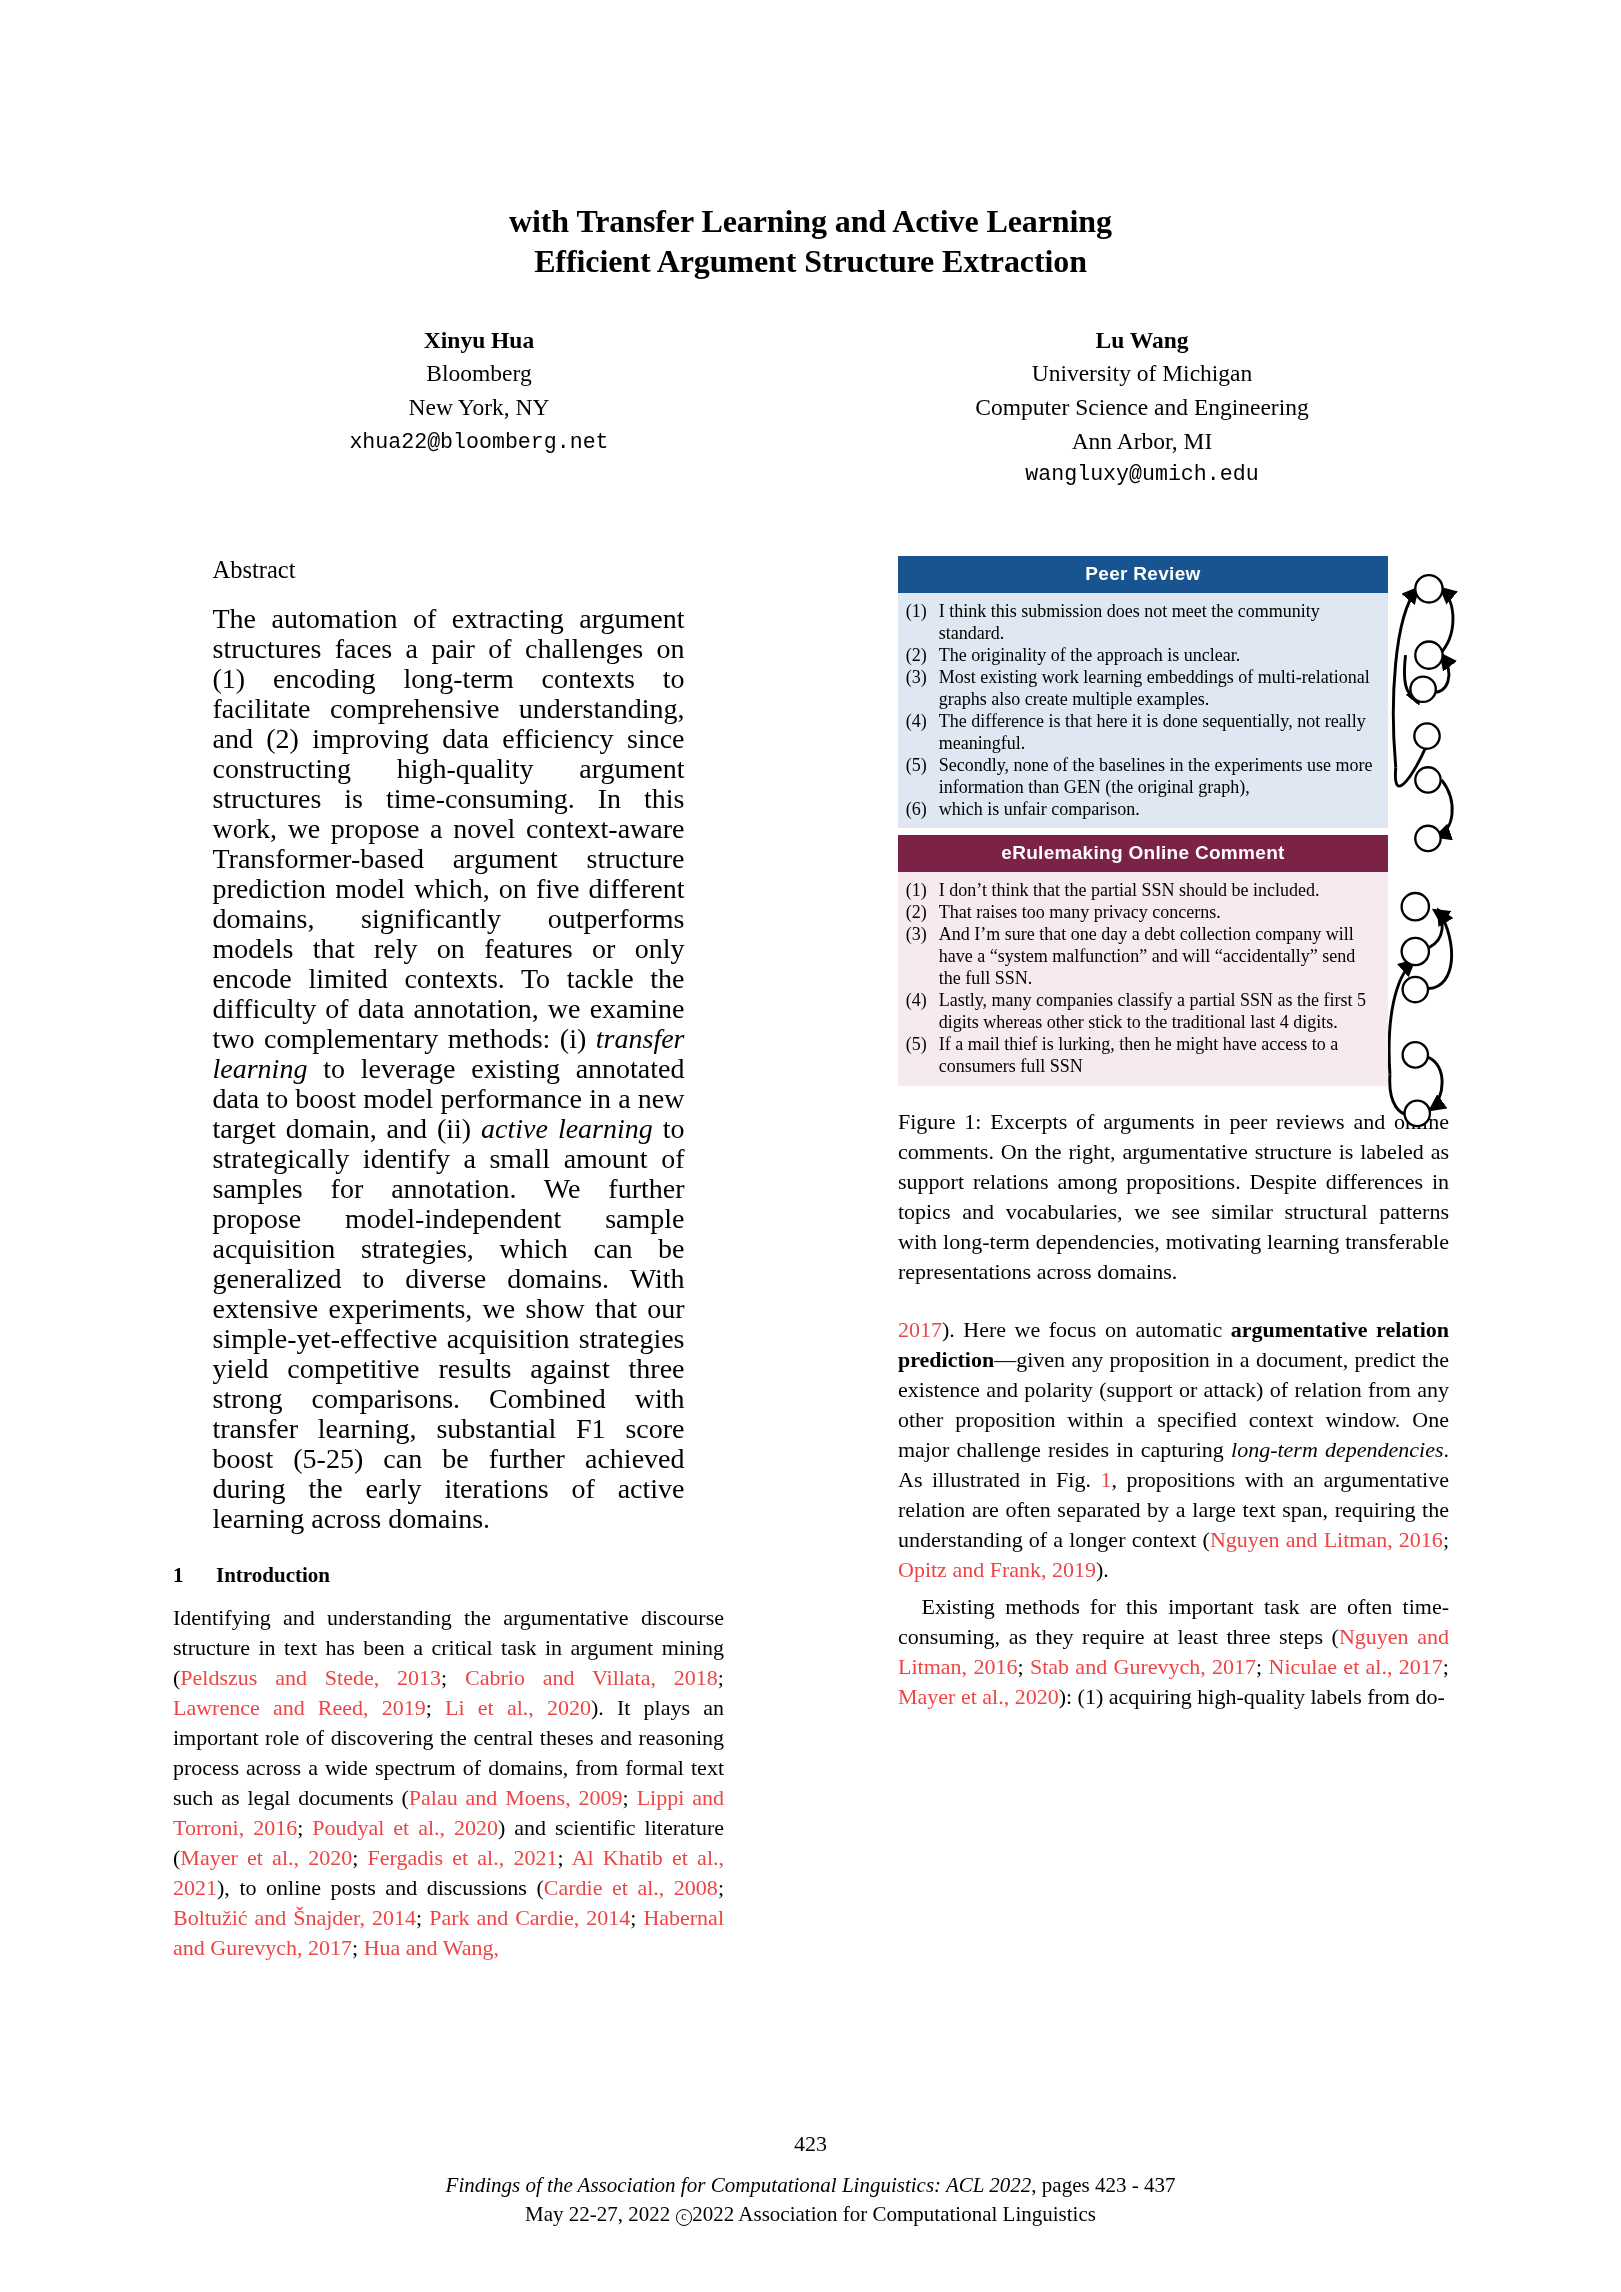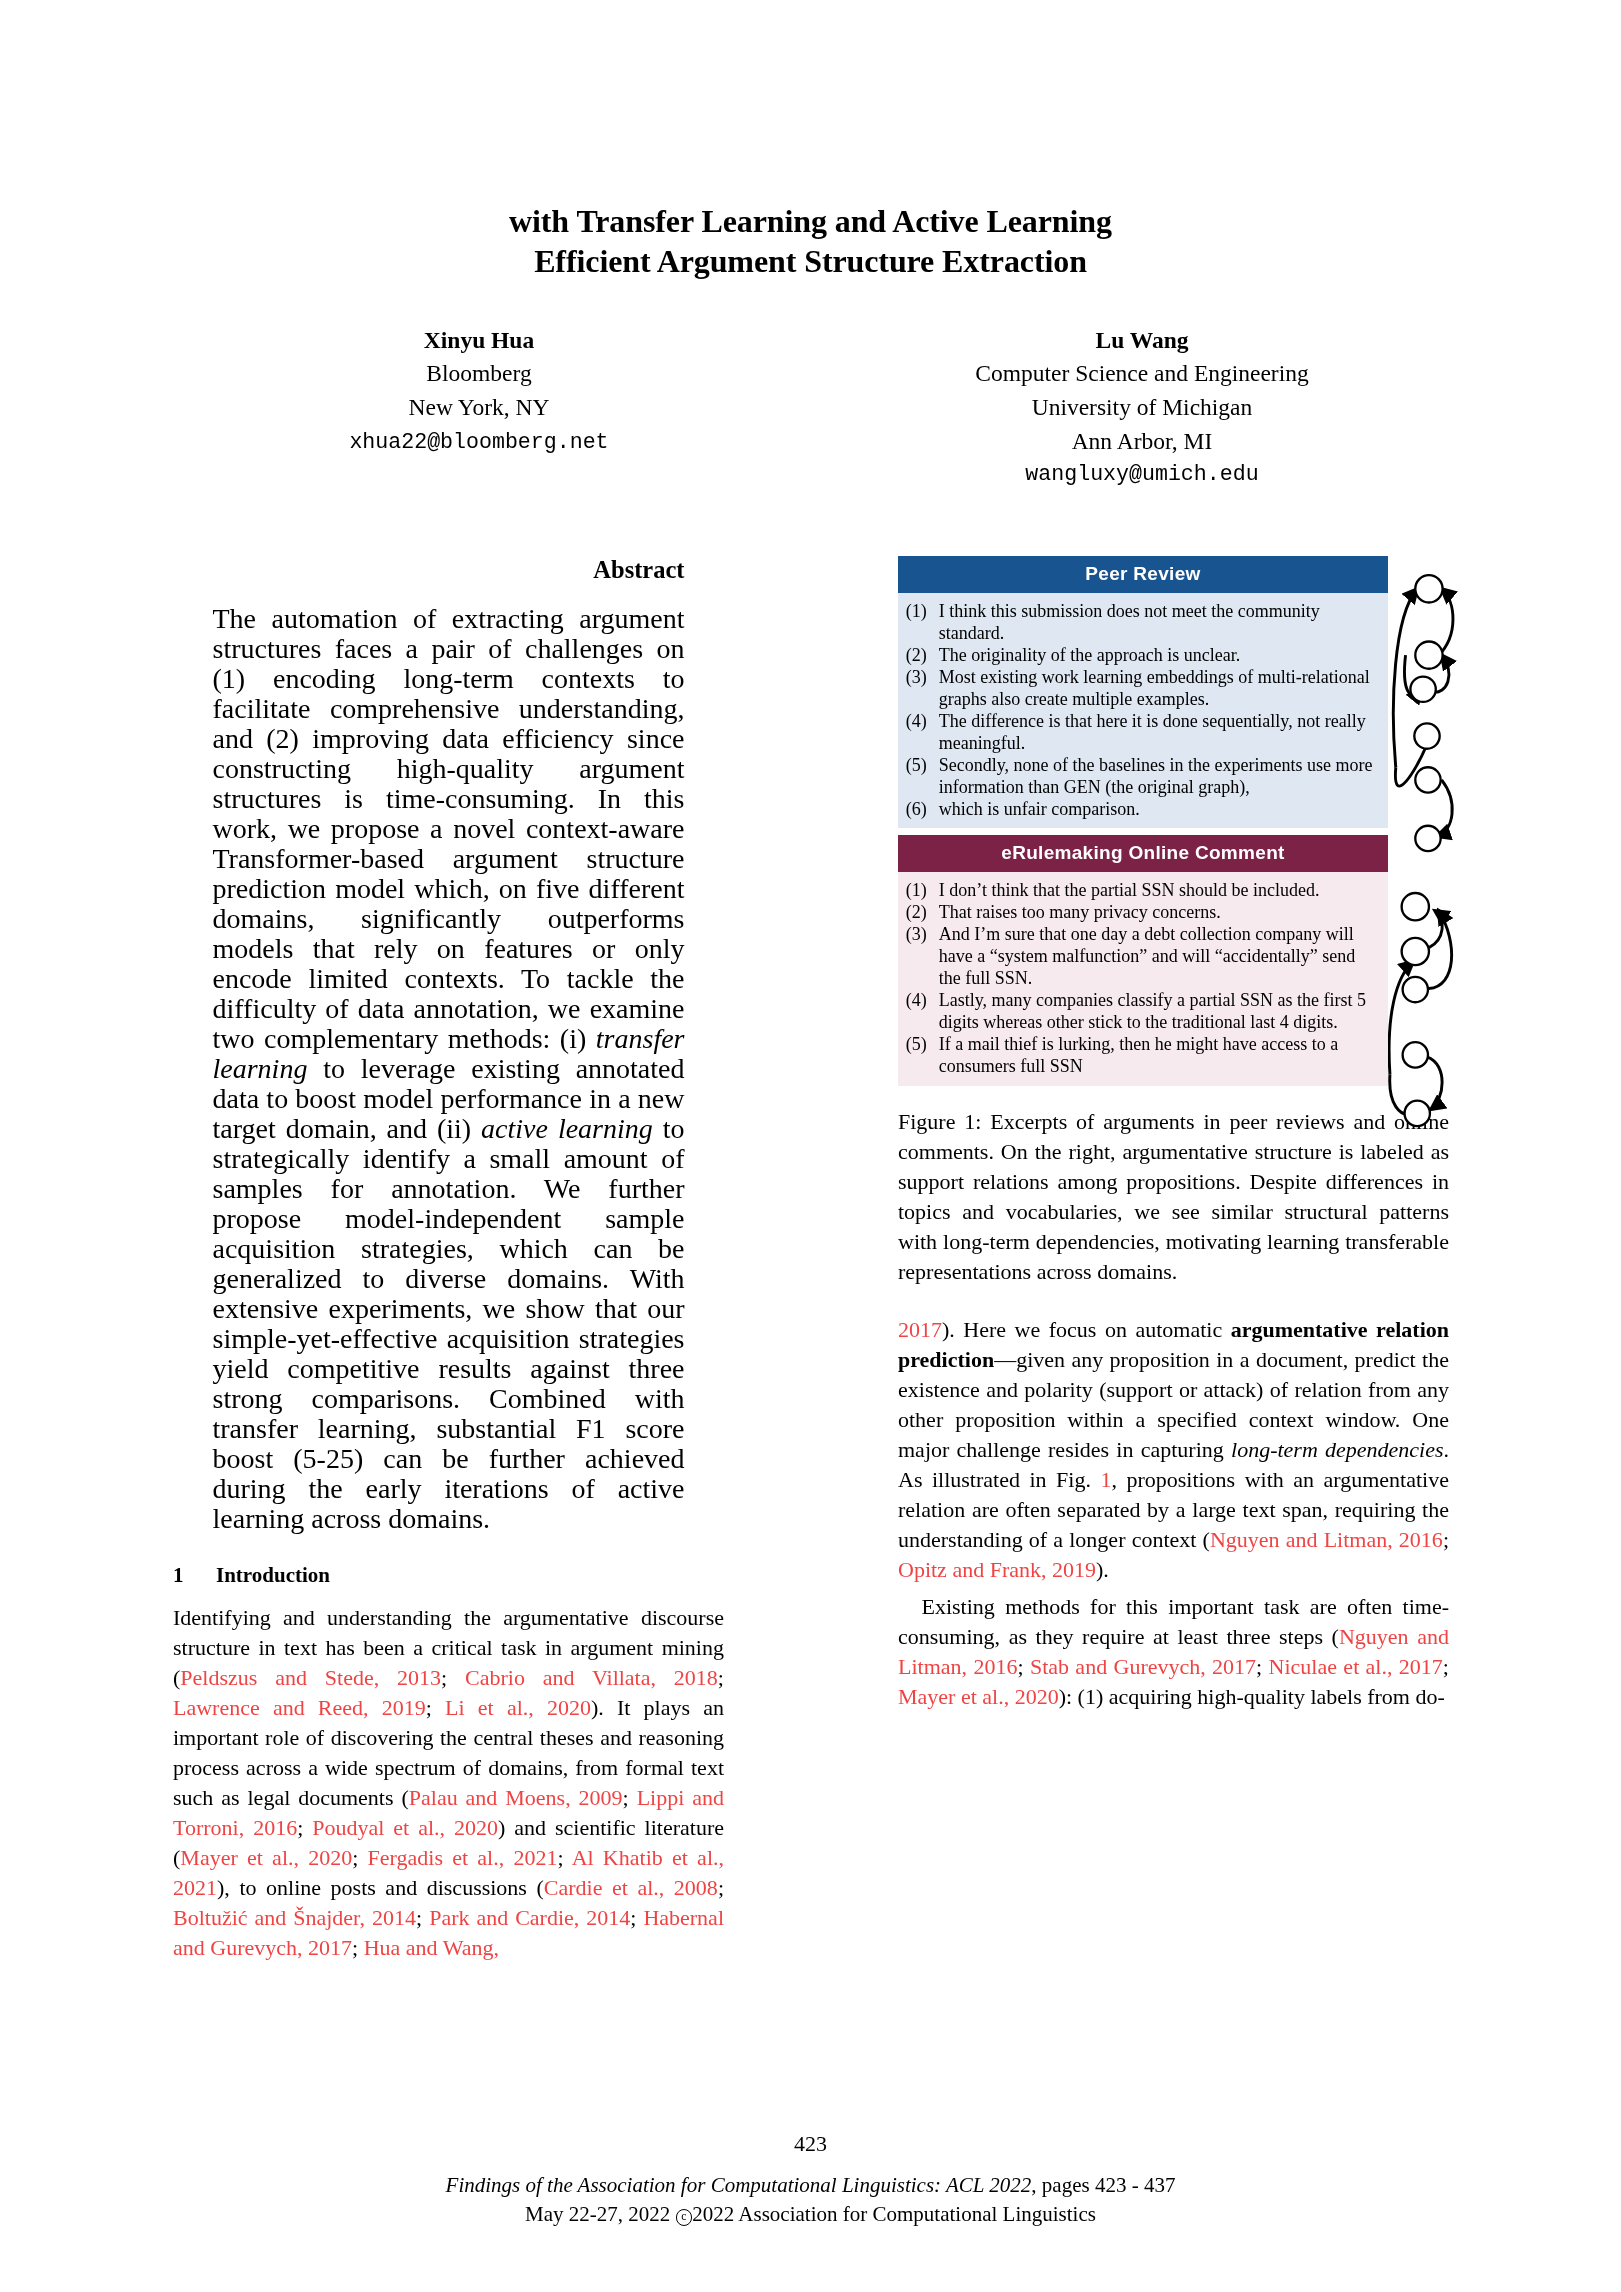--- a/index.html
+++ b/index.html
@@ -27,21 +27,21 @@
   .author .aff{font-size:23.5px;line-height:34px;}
   .author .mail{font-family:"Liberation Mono","DejaVu Sans Mono",monospace;
     font-size:21.6px;line-height:33px;letter-spacing:0px;}
   .col-left .mail{padding-top:2px;}
 
   
   .col{position:absolute;width:551px;}
   .colL{left:173px;top:556px;}
   .colR{left:898px;top:556px;}
 
-  .abs-head{text-align:right;font-weight:bold;font-size:24.5px;margin-bottom:19.6px;}
+  .abs-head{text-align:left;font-weight:normal;font-size:24.5px;margin-bottom:19.6px;}
   p.body{
     font-size:22px;line-height:30px;text-align:justify;
     margin:0 0 0 0;text-justify:inter-word;hyphens:none;
   }
   p.ind{text-indent:23.5px;}
   .abs-body{width:472px;margin:0 auto;}
   .abs-body p{font-size:28px;line-height:30px;}
 
   h2.sec{font-size:21px;font-weight:bold;margin:29px 0 15.7px 0;}
   h2.sec .num{display:inline-block;width:43px;}
@@ -95,22 +95,22 @@
 
   <div class="authors">
     <div class="author col-left">
       <div class="name">Xinyu Hua</div>
       <div class="aff">Bloomberg</div>
       <div class="aff">New York, NY</div>
       <div class="mail">xhua22@bloomberg.net</div>
     </div>
     <div class="author col-right">
       <div class="name">Lu Wang</div>
+      <div class="aff">University of Michigan</div>
       <div class="aff">Computer Science and Engineering</div>
-      <div class="aff">University of Michigan</div>
       <div class="aff">Ann Arbor, MI</div>
       <div class="mail">wangluxy@umich.edu</div>
     </div>
   </div>
 
   <div class="col colL">
     <div class="abs-body">
       <div class="abs-head">Abstract</div>
       <p class="body"><span>The automation of extracting argument structures faces a pair of challenges on (1) encoding long-term contexts to facilitate comprehensive understanding, and (2) improving data efficiency since constructing high-quality argument structures is time-consuming. In this work, we propose a novel context-aware Transformer-based argument structure prediction model which, on five different domains, significantly outperforms models that rely on features or only encode limited contexts. To tackle the difficulty of data annotation, we examine two complementary methods: (i) </span><span class="it">transfer learning</span><span> to leverage existing annotated data to boost model performance in a new target domain, and (ii) </span><span class="it">active learning</span><span> to strategically identify a small amount of samples for annotation. We further propose model-independent sample acquisition strategies, which can be generalized to diverse domains. With extensive experiments, we show that our simple-yet-effective acquisition strategies yield competitive results against three strong comparisons. Combined with transfer learning, substantial F1 score boost (5-25) can be further achieved during the early iterations of active learning across domains.</span></p>
     </div>

